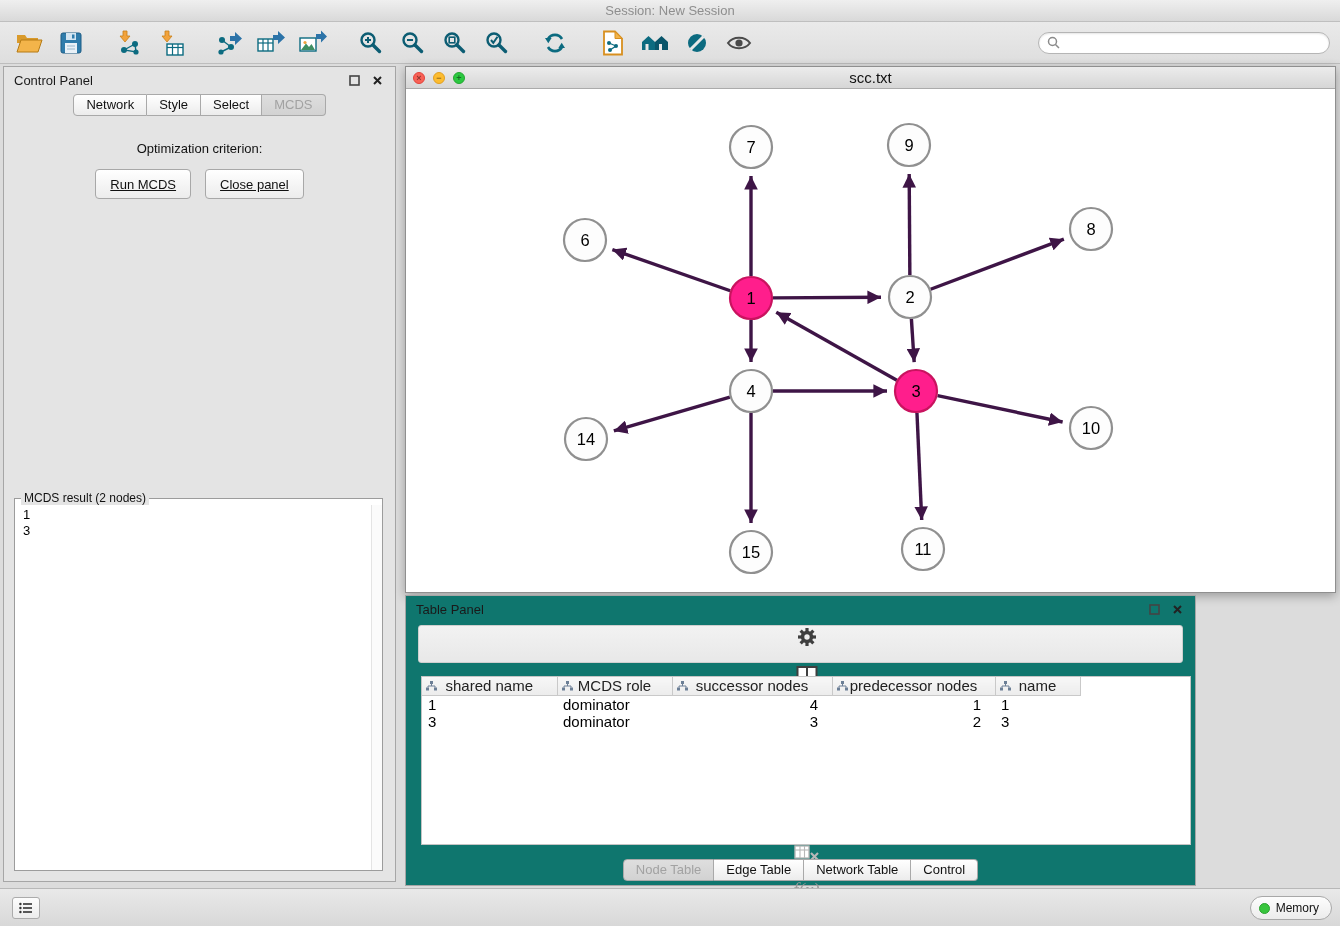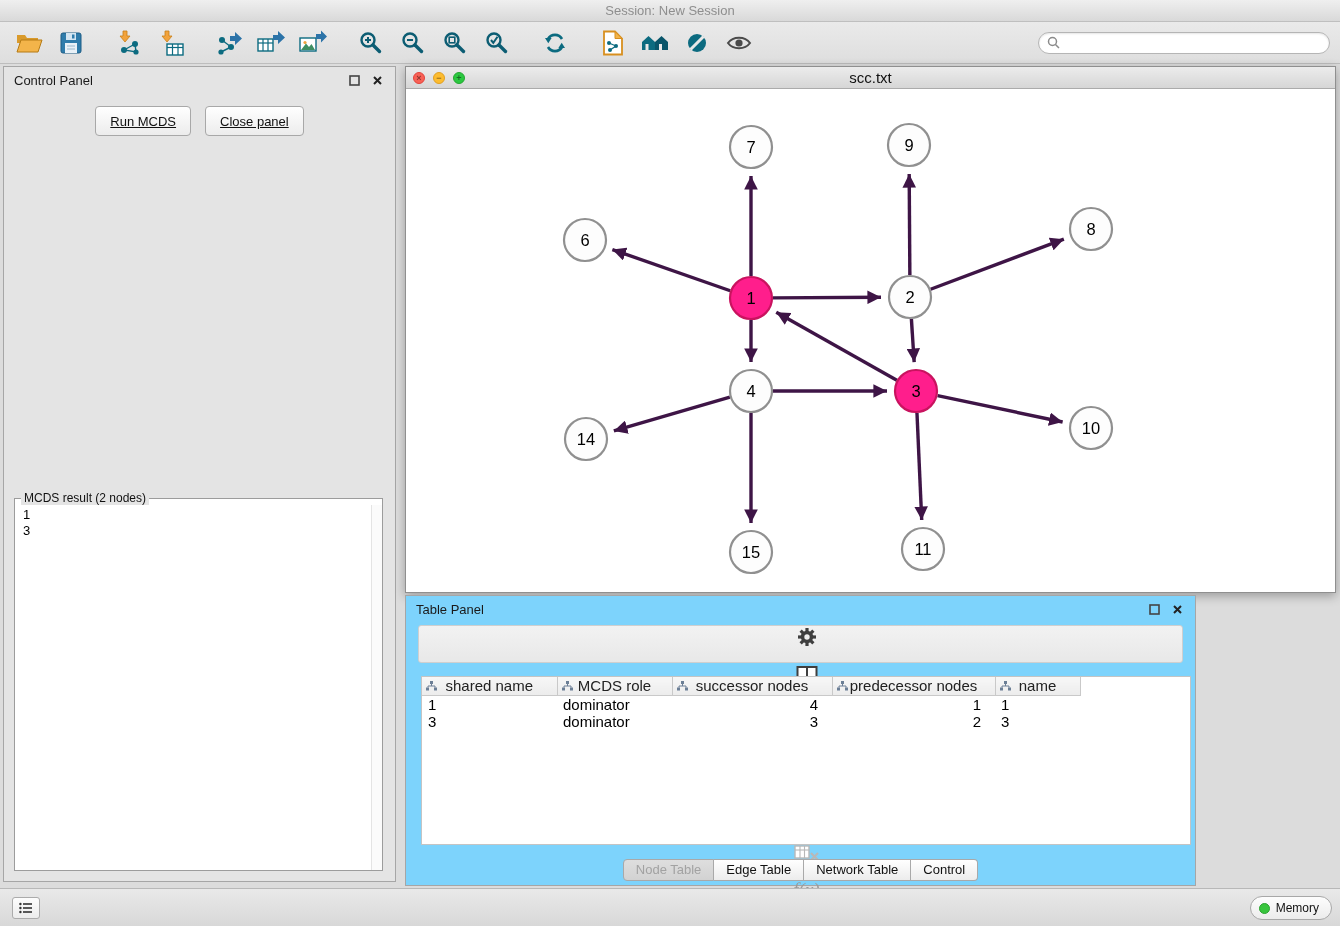--- a/index.html
+++ b/index.html
@@ -57,21 +57,21 @@
   .tl { width:12px; height:12px; border-radius:50%; font-size:9px; line-height:11px; text-align:center;
     color:rgba(0,0,0,0.45); font-weight:bold; }
   .tl.red { background:#f96156; border:1px solid #e0443c; }
   .tl.yellow { background:#fdbc2f; border:1px solid #e0a023; }
   .tl.green { background:#2bc840; border:1px solid #24a631; }
   .net-title { position:absolute; left:0; right:0; text-align:center; font-size:15px; color:#111; }
   .net-canvas { width:929px; height:503px; background:#ffffff; }
 
   
   .table-panel { position:absolute; left:405px; top:595px; width:791px; height:291px;
-    background:#7dd3fc; border:1px solid #a6a6a6; }
+    background:#0f766e; border:1px solid #a6a6a6; }
   .tp-toolbar { position:absolute; left:12px; right:12px; top:29px; height:38px;
     background:linear-gradient(#f2f2f2,#e8e8e8); border:1px solid #cfcfcf; border-radius:3px;
     display:flex; align-items:center; gap:17px; padding-left:12px;flex-direction:column; }
   .tp-icon { display:flex; align-items:center; justify-content:center; min-width:24px; height:28px; }
   .fx-label { font-family:"Liberation Serif", serif; font-style:italic; font-size:19px; color:#9a9a9a; }
   .tp-table { position:absolute; left:15px; right:4px; top:80px; bottom:40px; background:#fff;
     border:1px solid #c4c4c4; overflow:hidden; }
   table { border-collapse:collapse; table-layout:fixed; width:100%; font-size:15px; }
   th { height:18px; background:linear-gradient(#f7f7f7,#ececec); border:1px solid #c9c9c9; border-top:none;
     font-weight:normal; position:relative; text-align:center; color:#222; }
@@ -254,20 +254,27 @@
         <svg width="11" height="11">
             <rect x="1" y="1" width="9" height="9" fill="none" stroke="#444" stroke-width="1.6"></rect>
           </svg>
       </span>
       <span class="ph-btn">
         <svg width="11" height="11">
             <path d="M2 2 L9 9 M9 2 L2 9" stroke="#222" stroke-width="2"></path>
           </svg>
       </span>
     </div>
+    <div class="cp-tabs" id="cp-tabs">
+        <div class="cp-tab">Network</div>
+        <div class="cp-tab">Style</div>
+        <div class="cp-tab">Select</div>
+        <div class="cp-tab active">MCDS</div>
+      </div>
+    <div class="opt-label">Optimization criterion:</div>
     <div class="cp-buttons">
       <button>Run MCDS</button>
       <button>Close panel</button>
     </div>
     <fieldset class="result-box">
       <legend>MCDS result (2 nodes)</legend>
       <div class="result-content" id="result-lines">
           <div>1</div>
           <div>3</div>
         </div>

